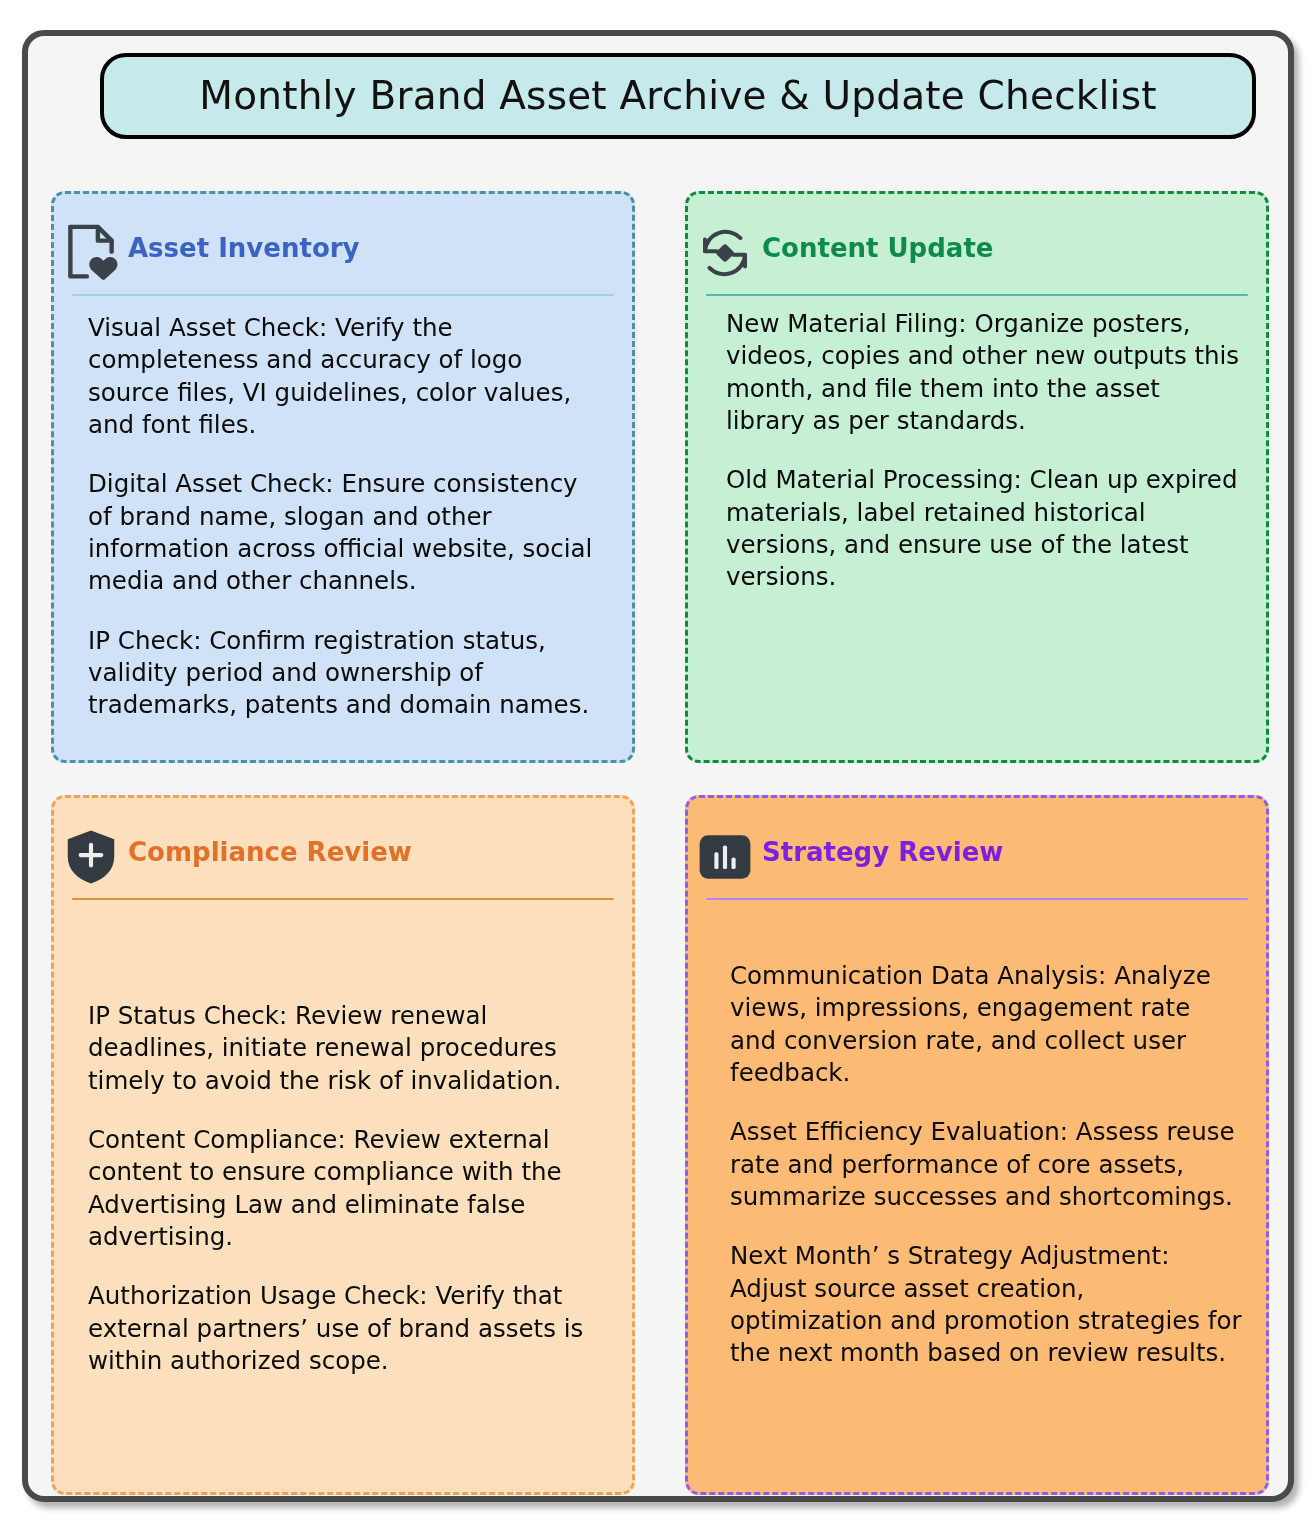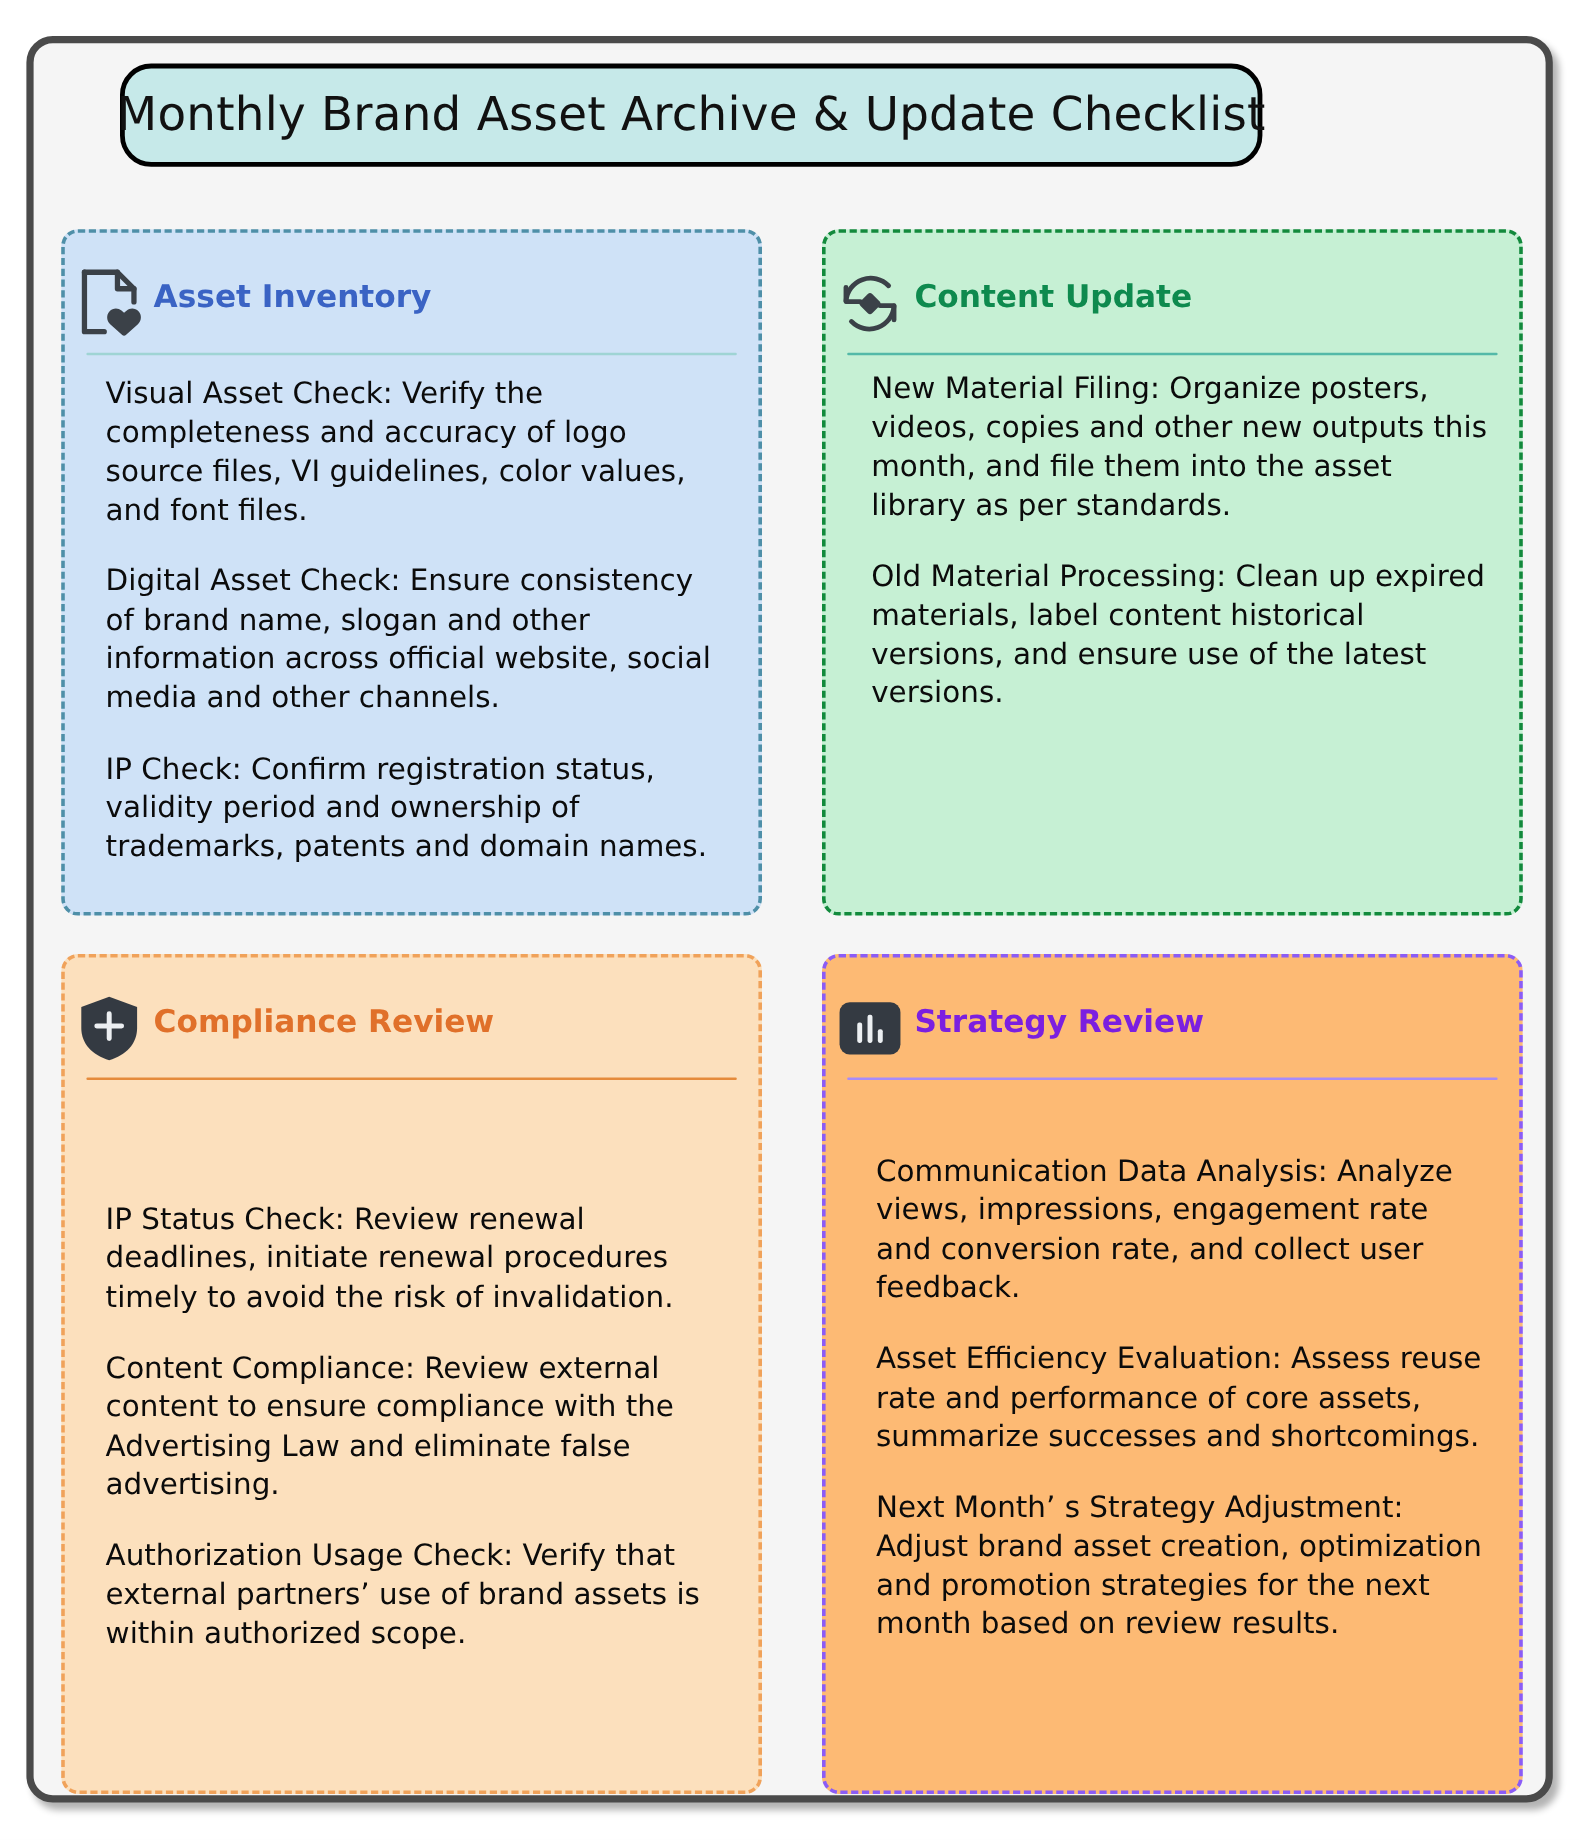--- a/index.html
+++ b/index.html
@@ -23,21 +23,21 @@
     border: 6px solid #4a4a4a;
     border-radius: 22px;
     box-shadow: 5px 6px 6px rgba(0,0,0,0.30);
   }
 
   
   .title-banner {
     position: absolute;
     left: 72px;
     top: 17px;
-    width: 952px;
+    width: 1156px;
     height: 86px;
     background: #c6e9e9;
     border: 4px solid #000000;
     border-radius: 26px;
     display: flex;
     align-items: center;
     justify-content: center;
   }
   .title-text {
     font-size: 39px;
@@ -174,21 +174,21 @@
             <path d="M39.5 25.5 A16 16 0 0 1 12 35.5" stroke="#3b4148" stroke-width="3.1" stroke-linecap="round" fill="none"></path>
             <path d="M39.5 34.5 v-9.2 h-9.2" stroke="#3b4148" stroke-width="3.1" stroke-linecap="round" stroke-linejoin="round" fill="none"></path>
             <rect x="18.6" y="18.6" width="10.8" height="10.8" rx="2.2" transform="rotate(45 24 24)" fill="#3b4148"></rect>
           </svg>
         </div>
         <div class="card-title">Content Update</div>
       </div>
       <div class="divider"></div>
       <div class="card-body">
         <p>New Material Filing: Organize posters, videos, copies and other new outputs this month, and file them into the asset library as per standards.</p>
-        <p>Old Material Processing: Clean up expired materials, label content historical versions, and ensure use of the latest versions.</p>
+        <p>Old Material Processing: Clean up expired materials, label retained historical versions, and ensure use of the latest versions.</p>
       </div>
     </div>
 
     <div class="card card-compliance">
       <div class="card-head">
         <div class="card-icon">
           <svg width="62" height="62" viewBox="0 0 48 48" fill="none">
             <path d="M24 3.5 L42 10.2 v13.5c0 10.3-7.3 17.6-18 20.8-10.7-3.2-18-10.5-18-20.8V10.2z" fill="#343a42"></path>
             <path d="M24 14.5 v16 M16 22.5 h16" stroke="#eceff2" stroke-width="3.2" stroke-linecap="round"></path>
           </svg>
@@ -212,18 +212,18 @@
             <rect x="22.3" y="14.5" width="3.4" height="19.5" rx="1.4" fill="#eceff2"></rect>
             <rect x="29.4" y="24.5" width="3.4" height="9.5" rx="1.4" fill="#eceff2"></rect>
           </svg>
         </div>
         <div class="card-title">Strategy Review</div>
       </div>
       <div class="divider"></div>
       <div class="card-body">
         <p>Communication Data Analysis: Analyze views, impressions, engagement rate and conversion rate, and collect user feedback.</p>
         <p>Asset Efficiency Evaluation: Assess reuse rate and performance of core assets, summarize successes and shortcomings.</p>
-        <p>Next Month’ s Strategy Adjustment: Adjust brand asset creation, optimization and promotion strategies for the next month based on review results.</p>
+        <p>Next Month’ s Strategy Adjustment: Adjust source asset creation, optimization and promotion strategies for the next month based on review results.</p>
       </div>
     </div>
 
   </div>
 </div>
 
 </body></html>

